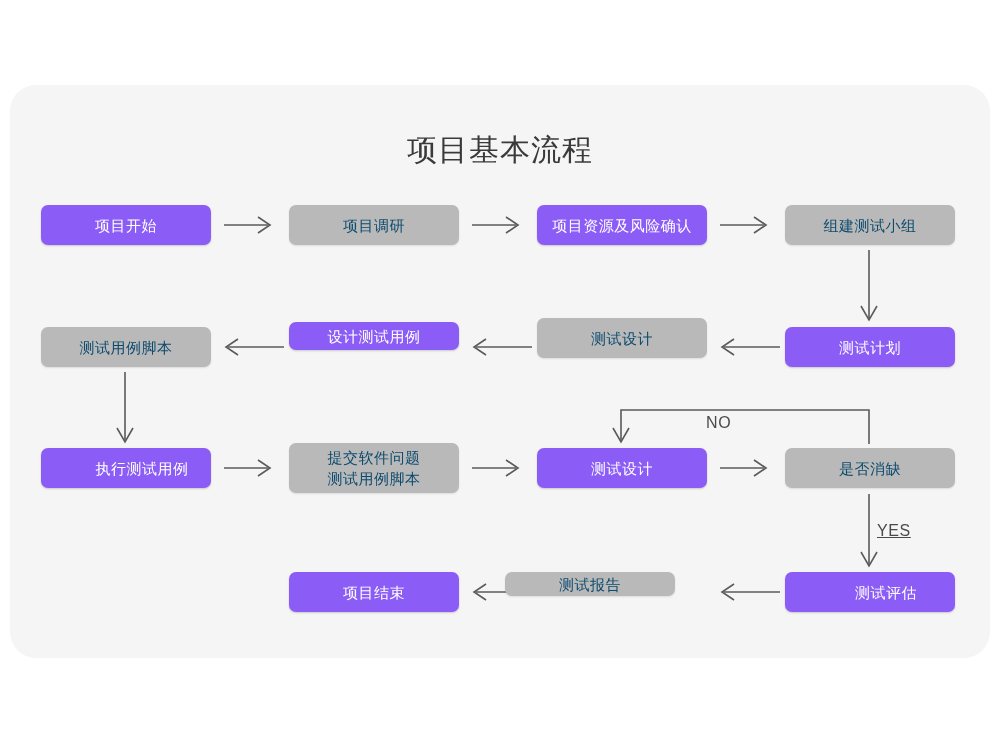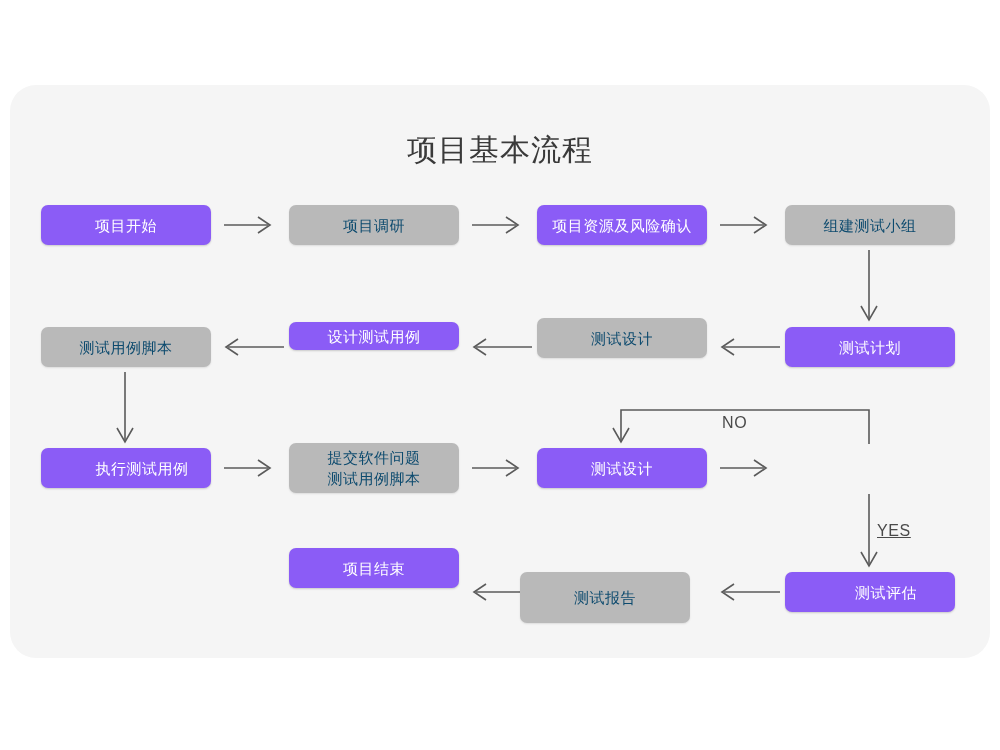--- a/index.html
+++ b/index.html
@@ -176,35 +176,36 @@
       <line class="wire-line" x1="780" y1="592" x2="724" y2="592"></line>
       <polyline class="wire-head" points="734,584 722,592 734,600"></polyline>
     </g>
 
     <g>
       <line class="wire-line" x1="532" y1="592" x2="476" y2="592"></line>
       <polyline class="wire-head" points="486,584 474,592 486,600"></polyline>
     </g>
   </svg>
 
-  <div class="edge-label" style="left:722px; top:414px;">NO</div>
+  <div class="edge-label" style="left:706px; top:414px;">NO</div>
   <div class="edge-label" style="left:877px; top:522px;text-decoration:underline;">YES</div>
 
   <div class="node purple" style="left:41px;  top:205px; width:170px; height:40px;">项目开始</div>
   <div class="node gray" style="left:289px; top:205px; width:170px; height:40px;">项目调研</div>
   <div class="node purple" style="left:537px; top:205px; width:170px; height:40px;">项目资源及风险确认</div>
   <div class="node gray" style="left:41px;  top:327px; width:170px; height:40px;">测试用例脚本</div>
 
   <div class="node gray" style="left:785px; top:205px; width:170px; height:40px;">组建测试小组</div>
   <div class="node purple" style="left:289px; top:322px; width:170px; height:28px;text-align:right;">设计测试用例</div>
   <div class="node gray" style="left:537px; top:318px; width:170px; height:40px;">测试设计</div>
   <div class="node purple" style="left:785px; top:327px; width:170px; height:40px;">测试计划</div>
 
   <div class="node purple" style="left:41px;  top:448px; width:170px; height:40px;padding-left:32px;">执行测试用例</div>
   <div class="node gray" style="left:289px; top:443px; width:170px; height:50px;">提交软件问题
 测试用例脚本</div>
   <div class="node purple" style="left:537px; top:448px; width:170px; height:40px;">测试设计</div>
-
-  <div class="node purple" style="left:289px; top:548px; width:170px; height:40px;">项目结束</div>
-  <div class="node gray" style="left:520px; top:572px; width:170px; height:51px;">测试报告</div>
+  <div class="node gray" style="left:785px; top:448px; width:170px; height:40px;">是否消缺</div>
+
+  <div class="node purple" style="left:289px; top:572px; width:170px; height:40px;">项目结束</div>
+  <div class="node gray" style="left:505px; top:572px; width:170px; height:24px;">测试报告</div>
   <div class="node purple" style="left:785px; top:572px; width:170px; height:40px;padding-left:32px;">测试评估</div>
 
 </div>
 
 </body></html>

